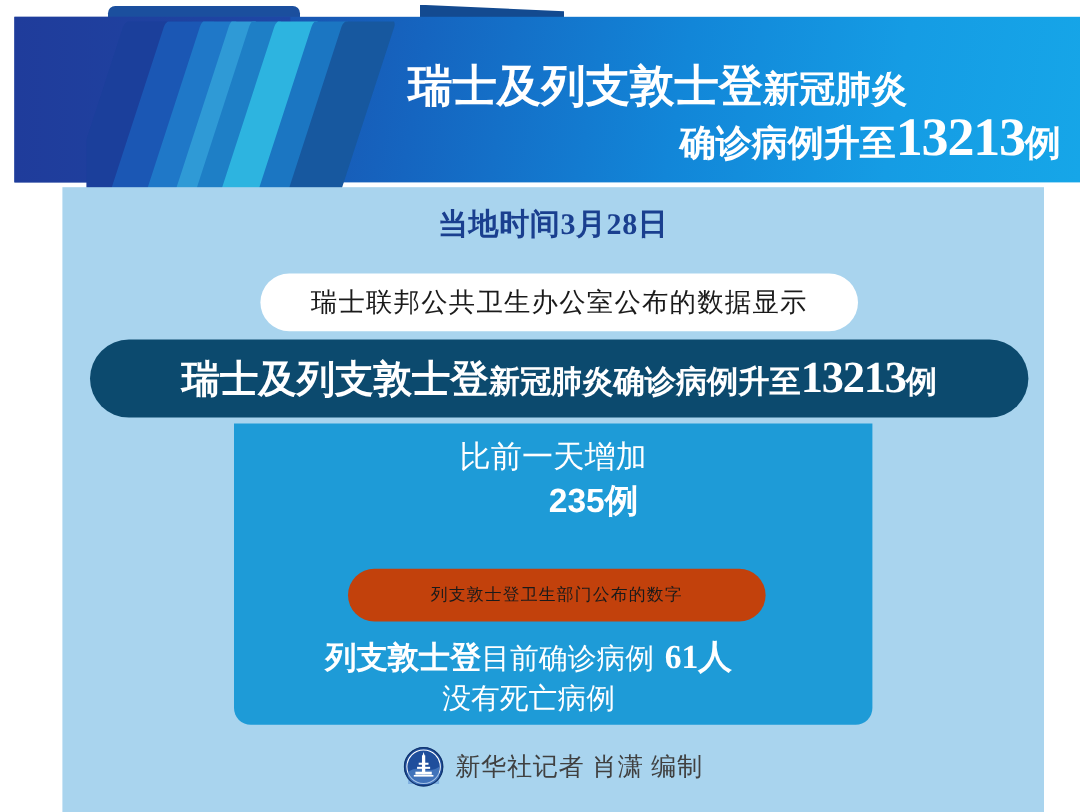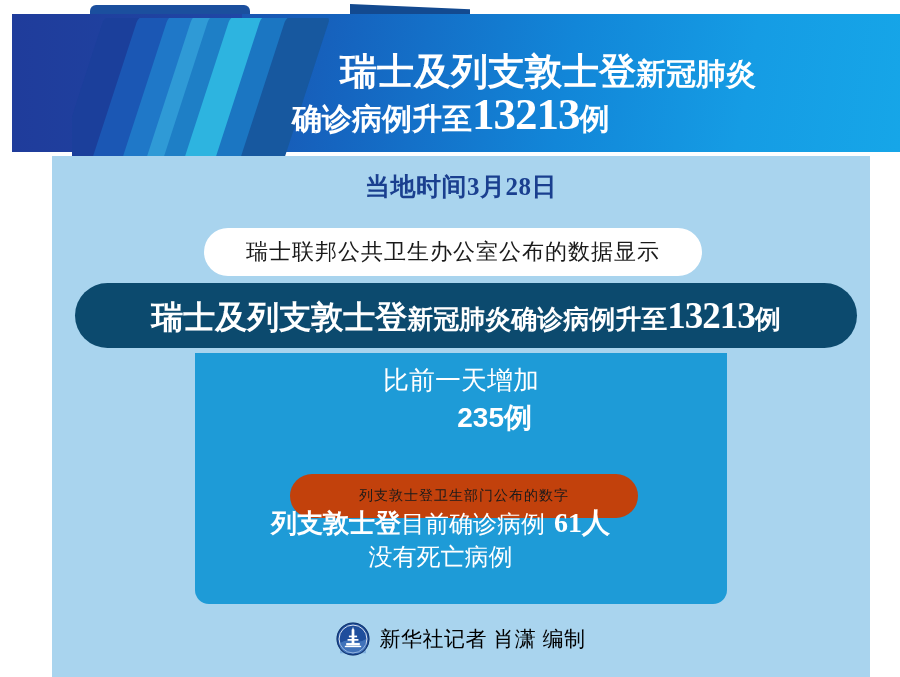--- a/index.html
+++ b/index.html
@@ -109,21 +109,21 @@
     flex-direction: column;
     justify-content: center;
     z-index: 5;
   }
   .hdr-line1 {
     text-align: center;
     white-space: nowrap;
     line-height: 1.06;
   }
   .hdr-line2 {
-    text-align: left;
+    text-align: right;
     white-space: nowrap;
     line-height: 1.06;
     padding-left: 80px;
   }
   .t-big {
     font-size: 37px;
     font-weight: bold;
     letter-spacing: 0px;
   }
   .t-mid {
@@ -156,21 +156,21 @@
     color: #1a3f8f;
     font-size: 25px;
     font-weight: bold;
     font-family: "Liberation Serif", "DejaVu Serif", serif;
     letter-spacing: 0.5px;
   }
 
   
   .pill-white-1 {
     position: absolute;
-    left: 152px;
+    left: 165px;
     top: 72px;
     width: 498px;
     height: 48px;
     background: #ffffff;
     border-radius: 24px;
     display: flex;
     align-items: center;
     justify-content: center;
     color: #1a1a1a;
     font-size: 22px;
@@ -257,21 +257,21 @@
     justify-content: center;
     color: #1a1a1a;
     font-size: 14px;
     letter-spacing: 1px;
     white-space: nowrap;
   }
 
   .bottom-rows {
     position: absolute;
     left: 0;
-    top: 152px;
+    top: 178px;
     width: 491px;
     text-align: center;
     color: #ffffff;
   }
   .bottom-row-1 {
     white-space: nowrap;
     line-height: 1.3;
   }
   .b-bold { font-size: 26px; font-weight: bold; }
   .b-norm { font-size: 24px; }
@@ -295,21 +295,21 @@
     align-items: center;
     justify-content: center;
     gap: 9px;
   }
   .xinhua-logo {
     width: 34px;
     height: 34px;
     flex: 0 0 34px;
   }
   .footer-text {
-    color: #000000;
+    color: #404040;
     font-size: 21px;
     letter-spacing: 0.5px;
     white-space: nowrap;
   }
 </style>
 </head>
 <body>
 
 <div id="poster">
 

